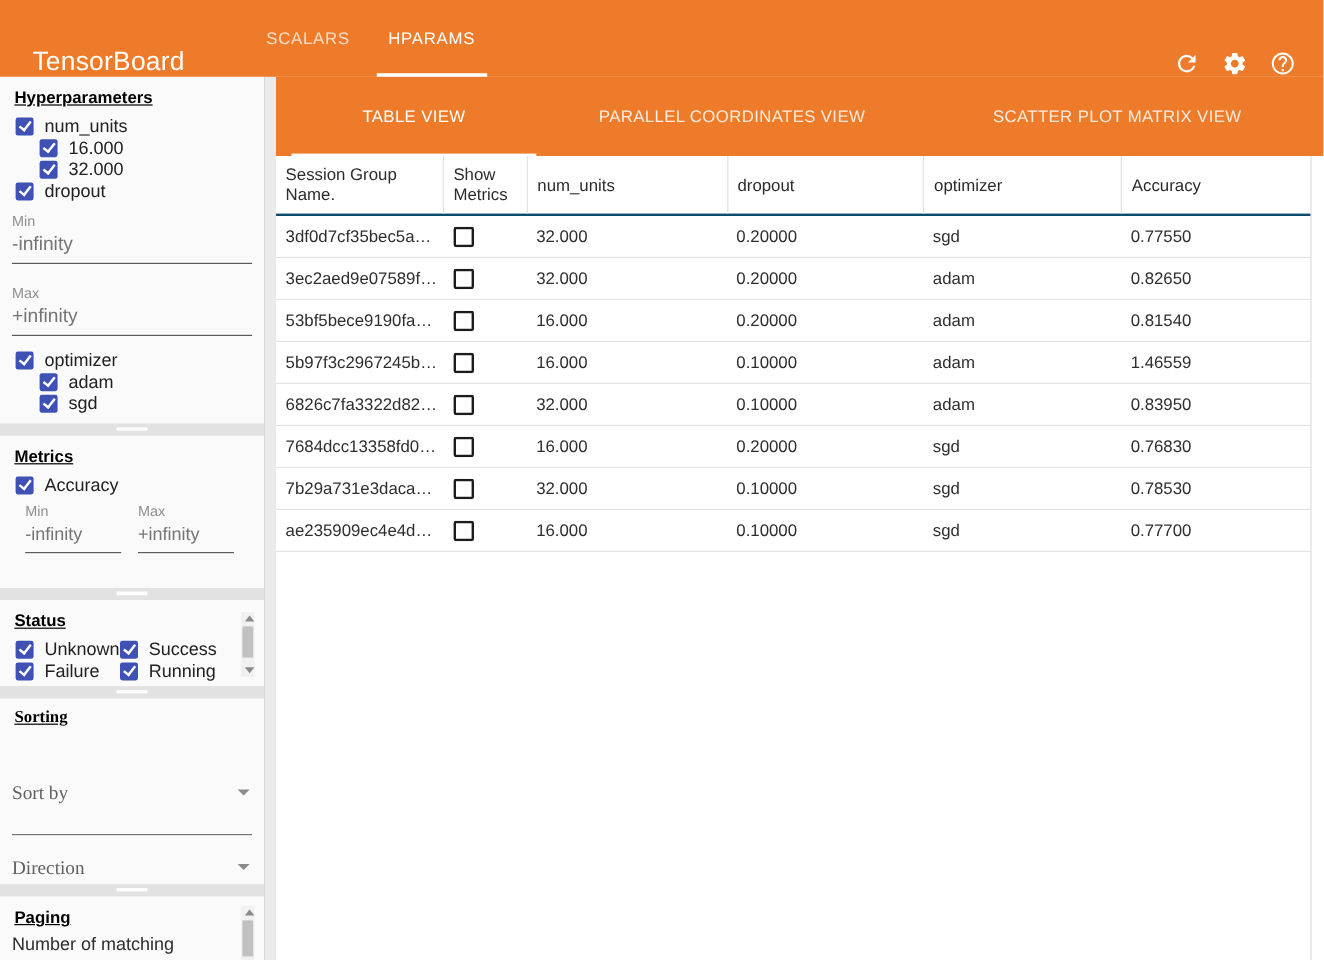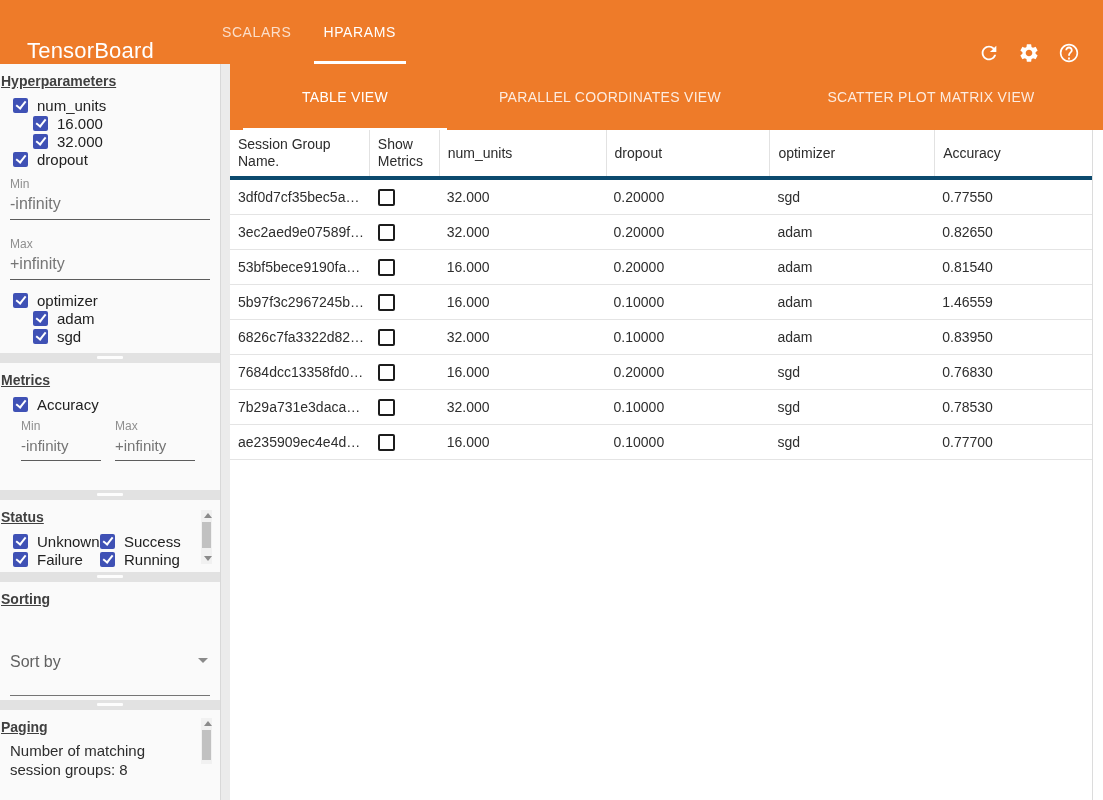--- a/index.html
+++ b/index.html
@@ -53,22 +53,22 @@
     display:flex; flex-direction:column; overflow:hidden;
   }
   .gutter { width:10px; flex:none; background:#ebebeb; border-left:1px solid #d8d8d8; }
   .sb-section { background:#fafafa; position:relative; overflow:hidden; }
   .sb-divider { height:10px; flex:none; background:#e2e2e2; position:relative; cursor:row-resize; }
   .sb-divider::after {
     content:""; position:absolute; left:50%; top:3px; width:26px; height:3px;
     margin-left:-13px; background:#fdfdfd; border-radius:1px;
   }
   .sb-heading {
-    font-size:14px; font-weight:bold; color:#404040;
-    text-decoration:underline; margin:9px 0 7px 1px;
+    font-size:14px; font-weight:bold; color:#000000;
+    text-decoration:underline; margin:9px 0 7px 12px;
   }
   .cbrow { display:flex; align-items:center; height:18px; margin-left:13px; }
   .cbrow.nested { margin-left:33px; }
   .cb {
     width:15px; height:15px; flex:none; background:#3f51b5; border-radius:2px; position:relative; cursor:pointer;
   }
   .cb::after {
     content:""; position:absolute; left:4.5px; top:1.5px; width:4px; height:8px;
     border:solid #fff; border-width:0 2px 2px 0; transform:rotate(38deg);
   }
@@ -125,21 +125,21 @@
   }
   .view-tab.t0 { width:204px; }
   .view-tab.t1 { width:326px; }
   .view-tab.t2 { width:316px; }
   .view-tab.active { color:#ffffff; }
   .view-tab.active::after {
     content:""; position:absolute; left:0; right:0; bottom:0; height:2px; background:#fff;
   }
 
   .table-area { width:863px; flex:1; border-right:1px solid #dcdcdc; display:flex; flex-direction:column; }
-  .thead { height:50px; flex:none; display:flex; border-bottom:4px solid #0c4a6e; }
+  .thead { height:50px; flex:none; display:flex; border-bottom:2px solid #0c4a6e; }
   .th {
     display:flex; align-items:center; padding:4px 8px; font-size:14px; color:#2b2b2b;
     line-height:1.2; cursor:pointer;
   }
   .col0 { width:139px; } .col1 { width:70px; } .col2 { width:167px; }
   .col3 { width:164px; } .col4 { width:165px; } .col5 { width:158px; }
   .th + .th { border-left:1px solid #e2e2e2; }
   .tr {
     height:35px; flex:none; display:flex; align-items:center;
     border-bottom:1px solid #e4e4e4; font-size:14px; color:#2e2e2e;
@@ -270,21 +270,21 @@
           </div>
         </div>
         <div class="mini-scrollbar status-scroll">
           <span class="sb-up"></span>
           <span class="sb-thumb"></span>
           <span class="sb-down"></span>
         </div>
       </div>
       <div class="sb-divider"></div>
 
-      <div class="sb-section" style="height:118px;">
+      <div class="sb-section" style="height:155px;font-family:Liberation Serif, serif;">
         <div class="sb-heading">Sorting</div>
         <div class="select-box sort-select">
           <span>Sort by</span>
           <span class="arrow"></span>
         </div>
         <div class="select-box dir-select">
           <span>Direction</span>
           <span class="arrow"></span>
         </div>
       </div>

